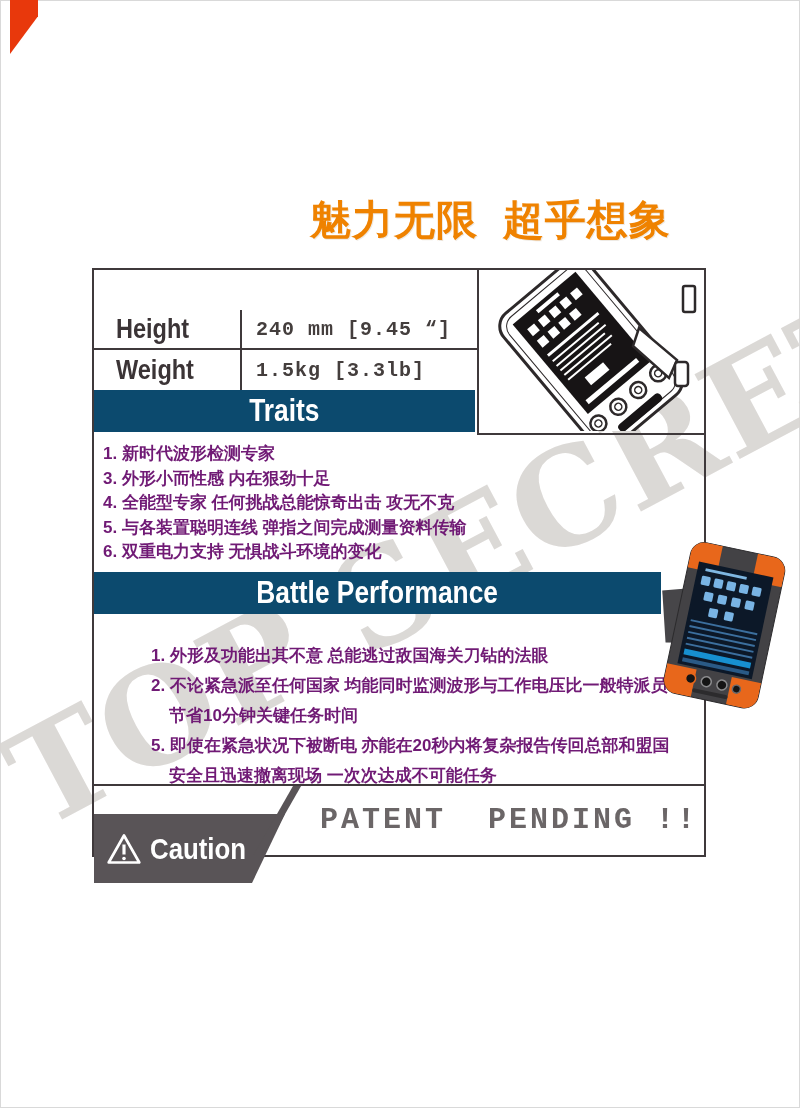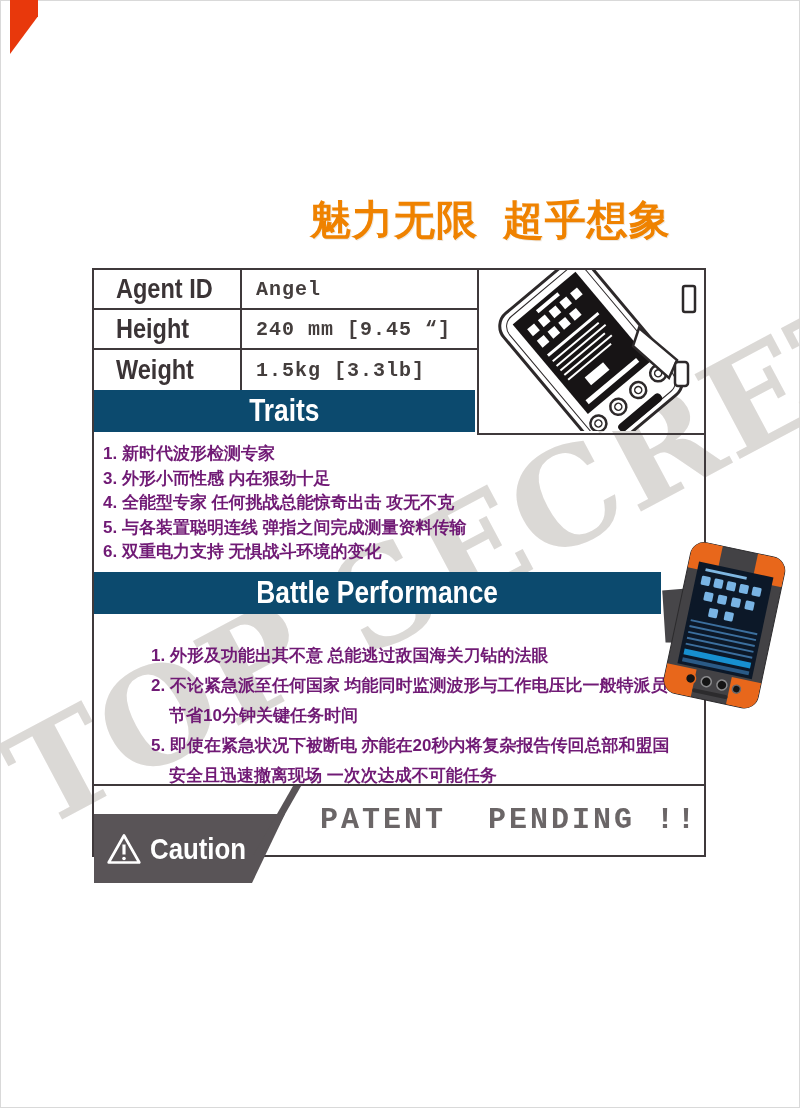--- a/index.html
+++ b/index.html
@@ -96,28 +96,20 @@
 
   <div class="red-tab"></div>
 
   <div class="headline">魅力无限  超乎想象</div>
 
   <div class="watermark">TOP SECRET</div>
 
   <div class="content-box">
 
     <div class="spec-table">
-      <div class="spec-row r0">
-        <div class="spec-label-cell">
-          <span class="impact">Agent ID</span>
-        </div>
-        <div class="spec-value-cell">
-          <span class="mono-val">Angel</span>
-        </div>
-      </div>
       <div class="spec-row r1">
         <div class="spec-label-cell">
           <span class="impact">Height</span>
         </div>
         <div class="spec-value-cell">
           <span class="mono-val">240 mm [9.45 “]</span>
         </div>
       </div>
       <div class="spec-row r2">
         <div class="spec-label-cell">

